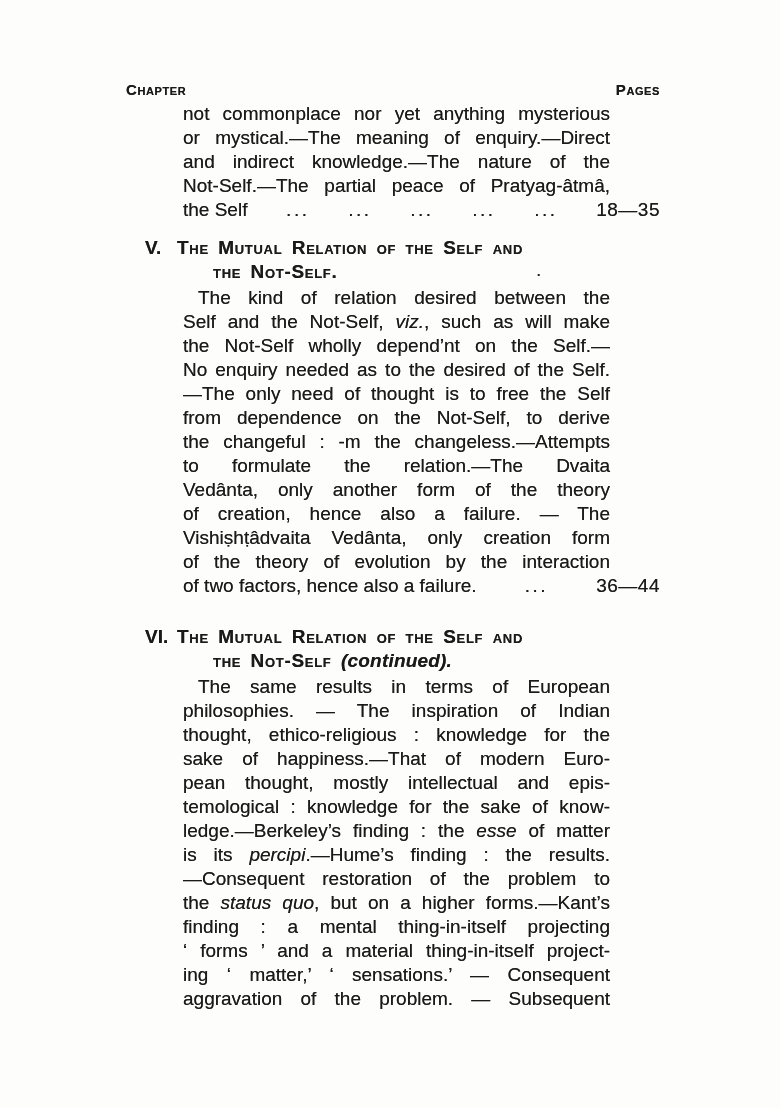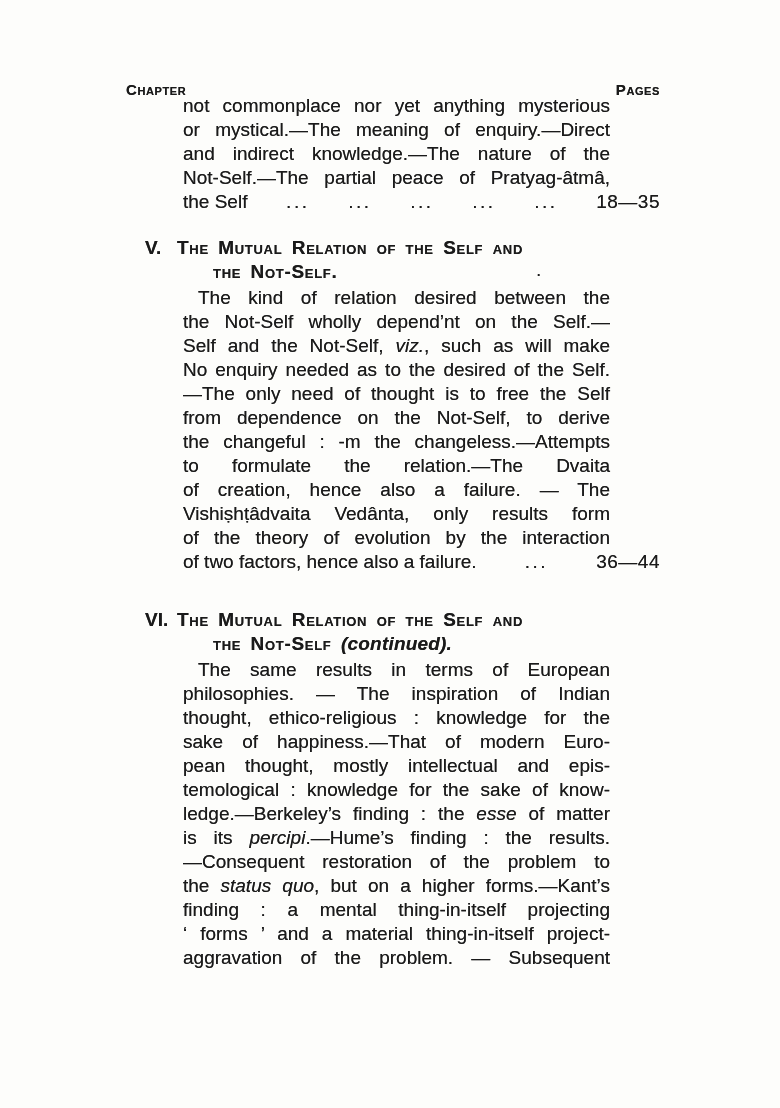--- a/index.html
+++ b/index.html
@@ -34,23 +34,23 @@
     width: 477px;
   }
   .entry {
     position: absolute;
     left: 0;
     width: 477px;
     font-size: 19px;
     line-height: 24px;
     text-shadow: 0 0 0.35px rgba(25,25,25,0.75);
   }
-  #chapter-iv-continuation { top: 92px; }
+  #chapter-iv-continuation { top: 100px; }
   #chapter-v  { top: 236px; }
-  #chapter-vi { top: 608px; }
+  #chapter-vi { top: 625px; }
 
   .heading {
     position: relative;
     left: -6px;
     font-variant: small-caps;
     font-weight: 600;
     letter-spacing: 0.7px;
     word-spacing: 3.5px;
   }
   .chnum {
@@ -118,29 +118,30 @@
       </div>
       <div class="entry" id="chapter-v">
         <div class="heading">
           <span class="chnum">V.</span>
           <div class="h-line"><span>The Mutual Relation of the Self and</span></div>
           <div class="h-line h-indent"><span>the Not-Self.</span></div>
           <span class="speck">.</span>
         </div>
         <div class="para">
           <div class="line indent"><span>The kind of relation desired between the</span></div>
+          <div class="line"><span>Self and the Not-Self, </span><span class="it">viz.</span><span>, such as will make</span></div>
           <div class="line"><span>the Not-Self wholly depend’nt on the Self.—</span></div>
-          <div class="line"><span>Self and the Not-Self, </span><span class="it">viz.</span><span>, such as will make</span></div>
           <div class="line"><span>No enquiry needed as to the desired of the Self.</span></div>
           <div class="line"><span>—The only need of thought is to free the Self</span></div>
           <div class="line"><span>from dependence on the Not-Self, to derive</span></div>
           <div class="line"><span>the changeful : -m the changeless.—Attempts</span></div>
           <div class="line"><span>to formulate the relation.—The Dvaita</span></div>
+          <div class="line"><span>Vedânta, only another form of the theory</span></div>
           <div class="line"><span>of creation, hence also a failure. — The</span></div>
-          <div class="line"><span>Vishiṣhṭâdvaita Vedânta, only results form</span></div>
+          <div class="line"><span>Vishiṣhṭâdvaita Vedânta, only creation form</span></div>
           <div class="line"><span>of the theory of evolution by the interaction</span></div>
         </div>
         <div class="leader">
           <span class="lead-text">of two factors, hence also a failure.</span>
           <span class="dots">...</span>
           <span class="pages">36—44</span>
         </div>
       </div>
       <div class="entry" id="chapter-vi">
         <div class="heading">
@@ -154,17 +155,18 @@
           <div class="line"><span>thought, ethico-religious : knowledge for the</span></div>
           <div class="line"><span>sake of happiness.—That of modern Euro-</span></div>
           <div class="line"><span>pean thought, mostly intellectual and epis-</span></div>
           <div class="line"><span>temological : knowledge for the sake of know-</span></div>
           <div class="line"><span>ledge.—Berkeley’s finding : the </span><span class="it">esse</span><span> of matter</span></div>
           <div class="line"><span>is its </span><span class="it">percipi</span><span>.—Hume’s finding : the results.</span></div>
           <div class="line"><span>—Consequent restoration of the problem to</span></div>
           <div class="line"><span>the </span><span class="it">status quo</span><span>, but on a higher forms.—Kant’s</span></div>
           <div class="line"><span>finding : a mental thing-in-itself projecting</span></div>
           <div class="line"><span>‘ forms ’ and a material thing-in-itself project-</span></div>
+          <div class="line"><span>ing ‘ matter,’ ‘ sensations.’ — Consequent</span></div>
           <div class="line"><span>aggravation of the problem. — Subsequent</span></div>
         </div>
       </div>
     </div>
 </div>
 
 </body></html>

